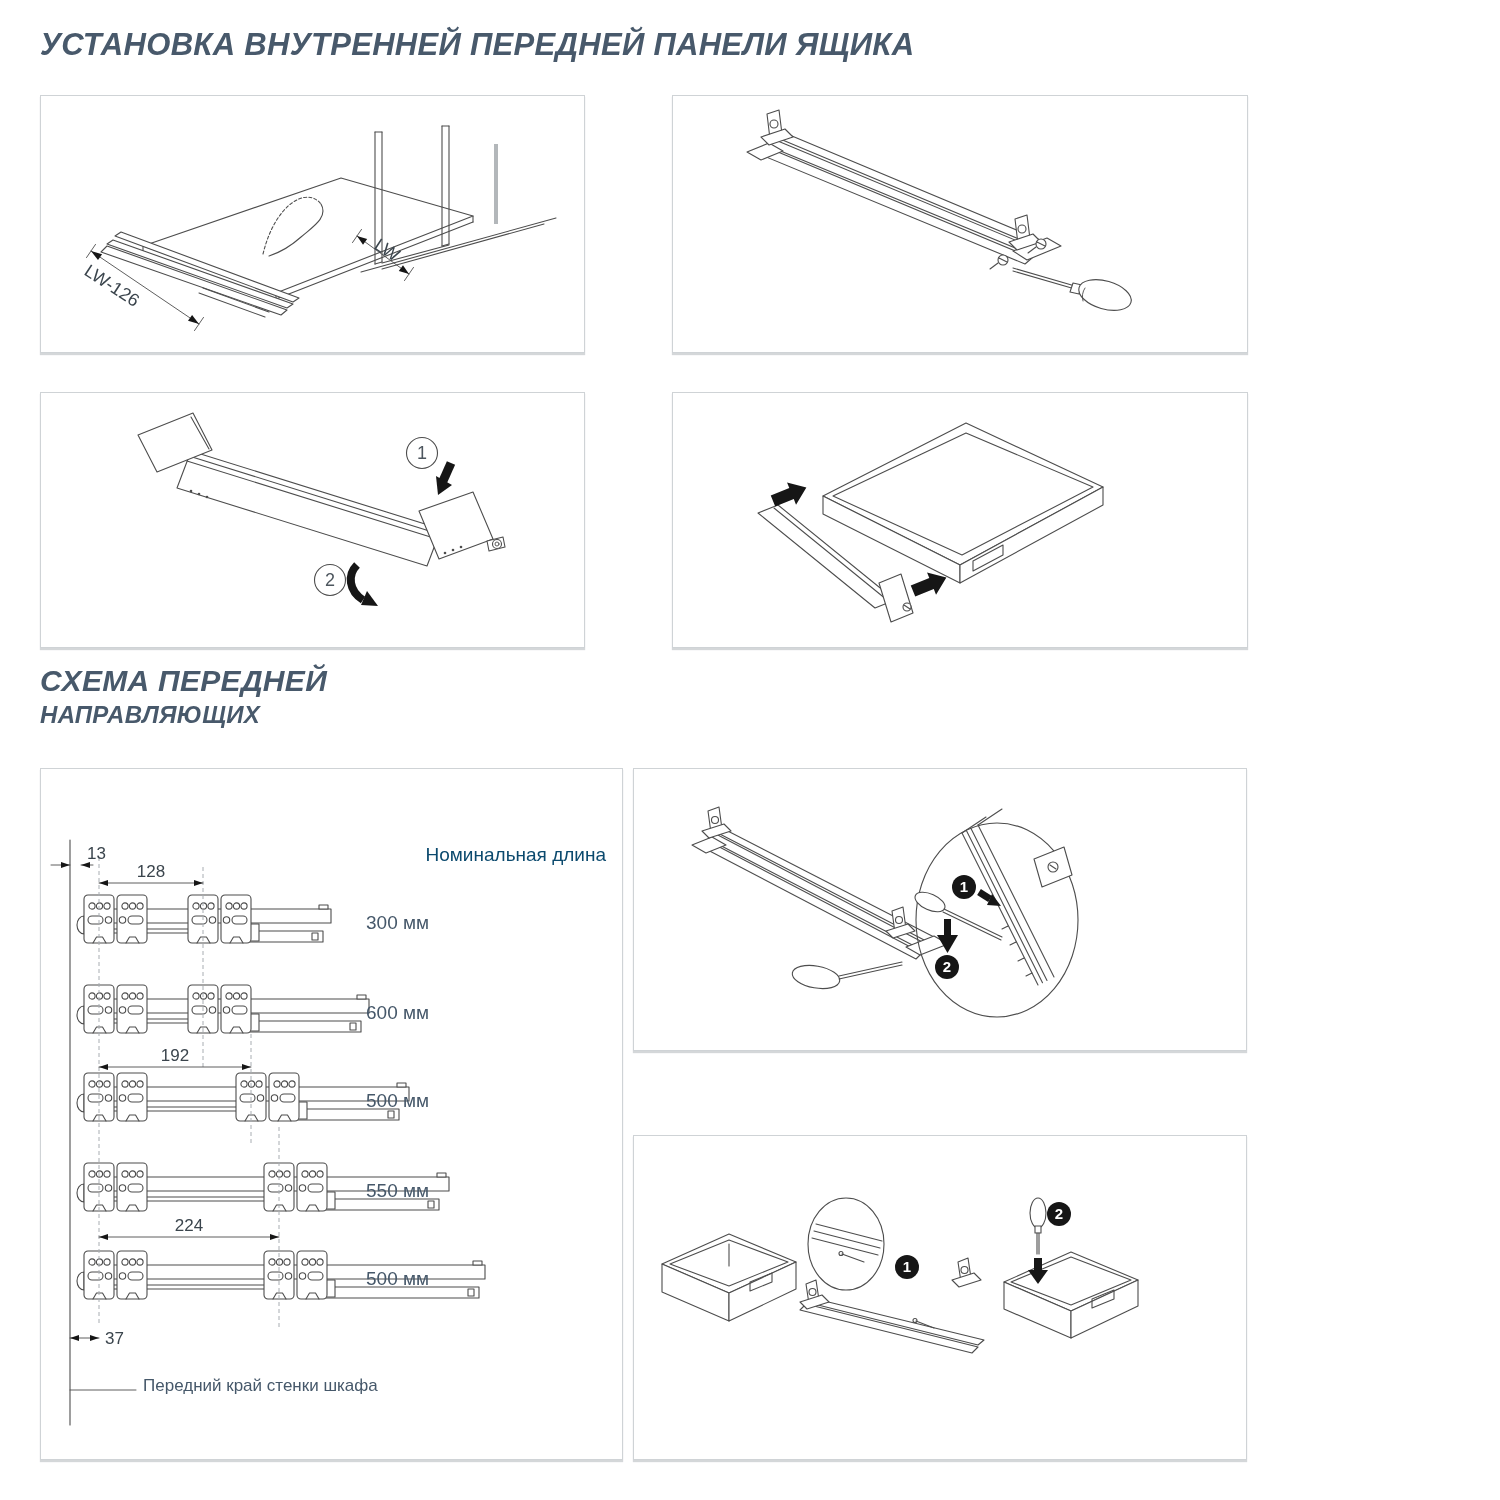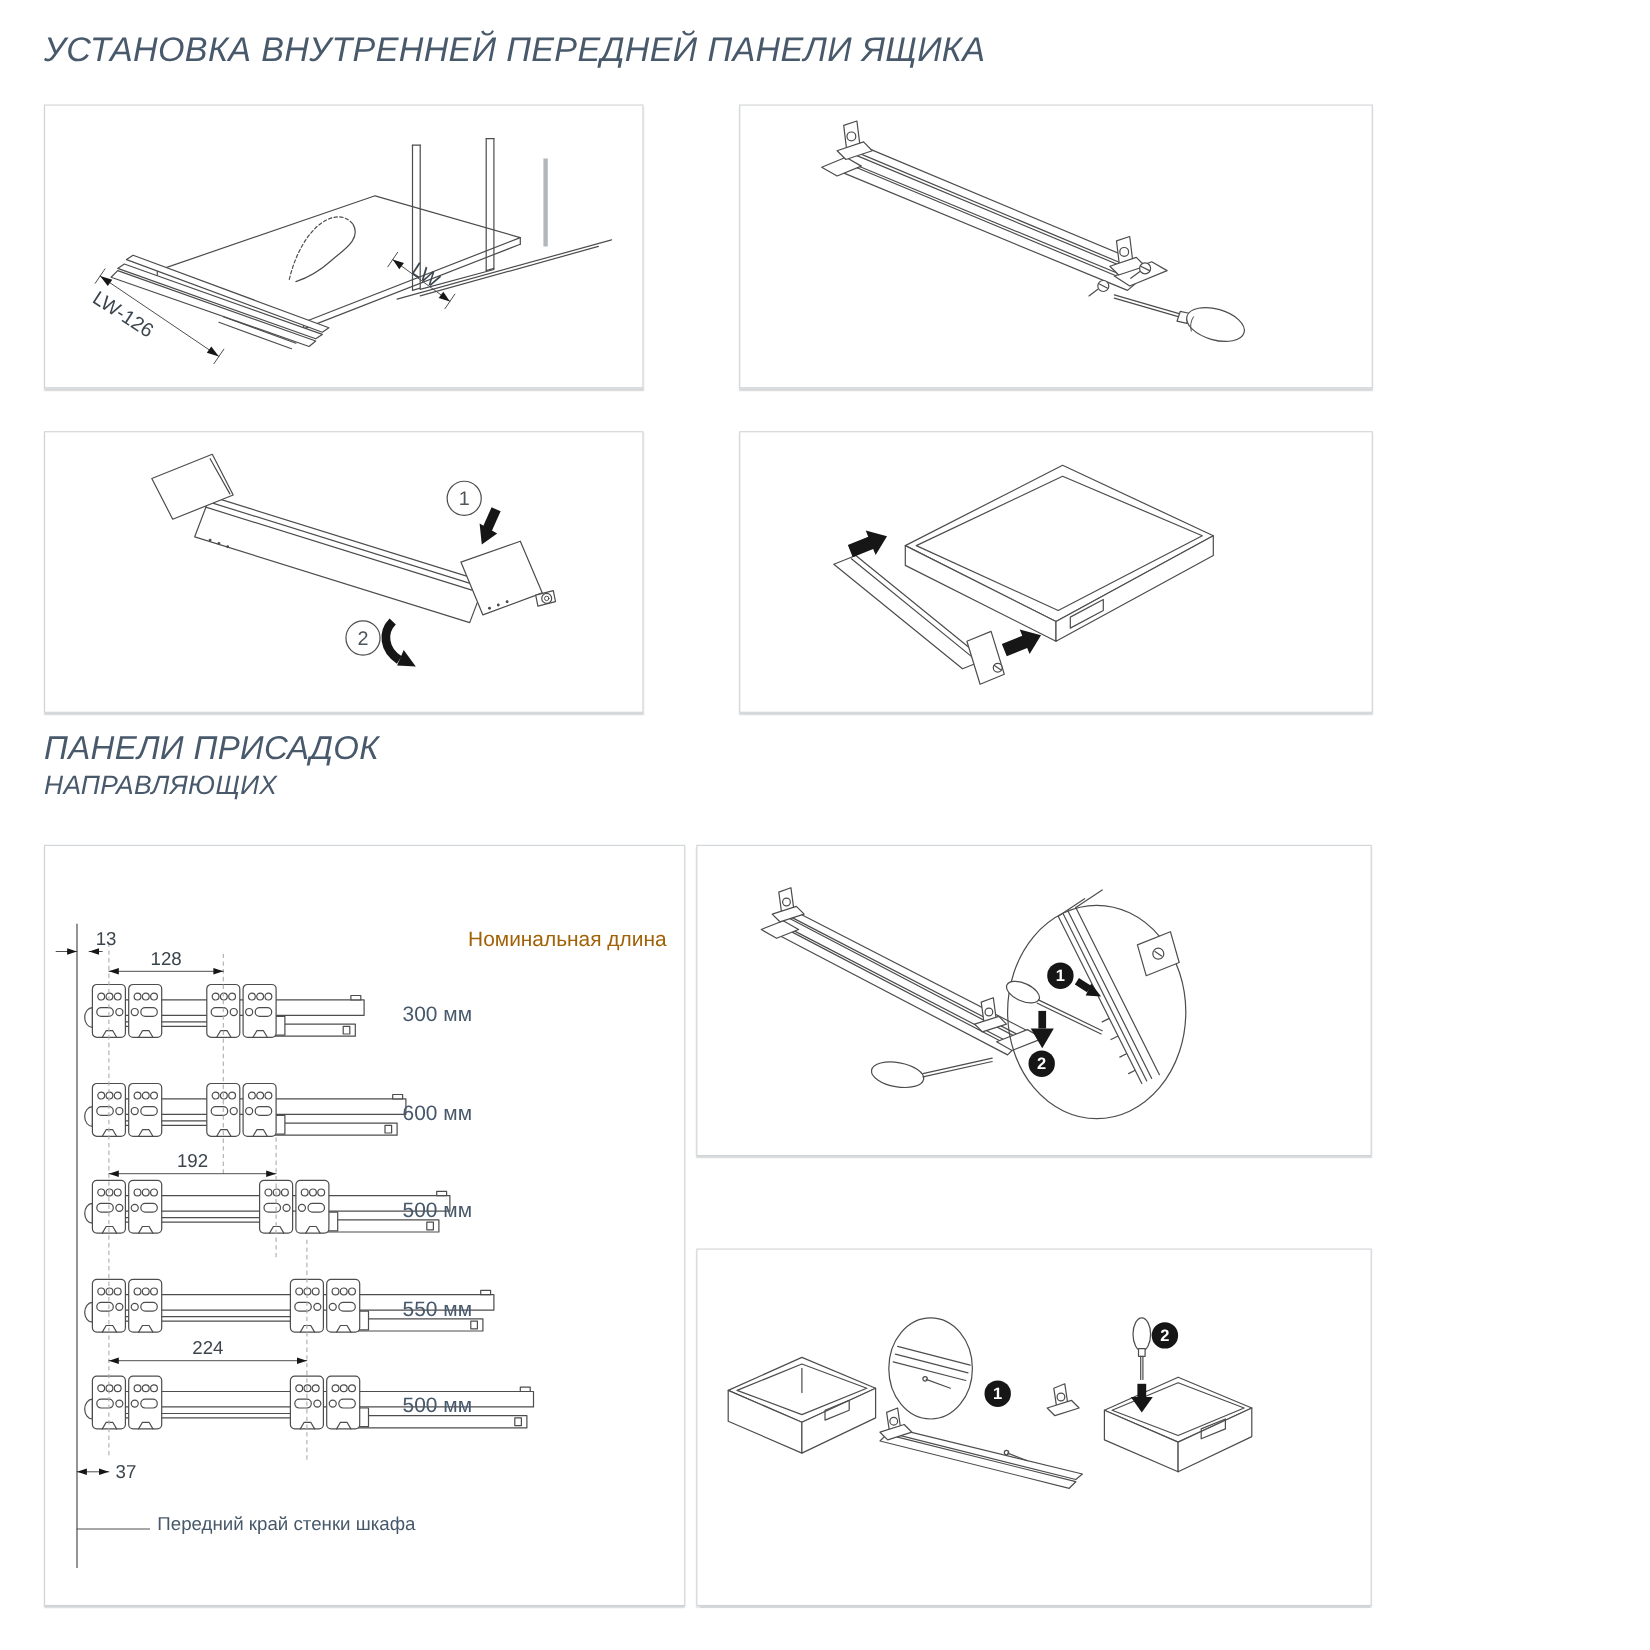--- a/index.html
+++ b/index.html
@@ -1,18 +1,18 @@
 <!DOCTYPE html>
 <html><head>
 <meta charset="utf-8">
 <style>
   html,body{margin:0;padding:0;background:#fff;}
   .page{position:relative;width:1500px;height:1500px;background:#fff;overflow:hidden;
         font-family:"Liberation Sans",sans-serif;}
-  .h{position:absolute;left:40px;font-style:italic;font-weight:normal;color:#48596b;
+  .h{position:absolute;left:40px;font-style:italic;font-weight:bold;color:#48596b;
      letter-spacing:.3px;margin:0;white-space:nowrap;}
   .h1{top:27px;font-size:31px;}
   .h2a{top:664px;font-size:30px;}
   .h2b{top:701px;font-size:24px;}
   .panel{position:absolute;background:#fff;border:1px solid #cfd3d6;box-sizing:border-box;
          box-shadow:0 2px 1px rgba(160,166,171,.45);}
   #p1{left:40px;top:95px;width:545px;height:258px;}
   #p2{left:672px;top:95px;width:576px;height:258px;}
   #p3{left:40px;top:392px;width:545px;height:256px;}
   #p4{left:672px;top:392px;width:576px;height:256px;}
@@ -27,21 +27,21 @@
   .dsh{fill:none;stroke:#a8adb2;stroke-width:1;stroke-dasharray:4 3;}
   .blk{fill:#161616;stroke:none;}
   .gray{stroke:#b3b7ba;stroke-width:4;fill:none;}
   .dot{fill:#4d4d4d;stroke:none;}
   .svgnum{font-family:"Liberation Sans",sans-serif;font-size:18px;fill:#3b454d;}
   .dimtxt{font-family:"Liberation Sans",sans-serif;font-size:17px;fill:#3b454d;}
   .stepnum{font-family:"Liberation Sans",sans-serif;font-size:18px;fill:#4d565e;text-anchor:middle;}
   .badgetxt{font-family:"Liberation Sans",sans-serif;font-size:15px;font-weight:bold;fill:#fff;text-anchor:middle;}
   
   .rowlab{position:absolute;right:16px;width:240px;text-align:left;font-size:19px;color:#46586a;}
-  .nomlab{position:absolute;right:16px;width:300px;text-align:right;font-size:19px;color:#a16207;}
+  .nomlab{position:absolute;right:16px;width:300px;text-align:right;font-size:19px;color:#0c4a6e;}
   .frontlab{position:absolute;left:102px;top:607px;font-size:17px;color:#46586a;white-space:nowrap;}
 </style>
 </head>
 <body>
 
 <div class="page">
 
   <h1 class="h h1">УСТАНОВКА ВНУТРЕННЕЙ ПЕРЕДНЕЙ ПАНЕЛИ ЯЩИКА</h1>
 
   <section class="panel" id="p1">
@@ -198,21 +198,21 @@
       </g>
       <g transform="translate(100,108) rotate(-22)">
         <polygon class="blk" points="0,-6 20,-6 20,-12 36,0 20,12 20,6 0,6"></polygon>
       </g>
       <g transform="translate(240,198) rotate(-22)">
         <polygon class="blk" points="0,-6 20,-6 20,-12 36,0 20,12 20,6 0,6"></polygon>
       </g>
     </svg>
   </section>
 
-  <h2 class="h h2a">ПАНЕЛИ ПРИСАДОК</h2>
+  <h2 class="h h2a">СХЕМА ПЕРЕДНЕЙ</h2>
   <h2 class="h h2b">НАПРАВЛЯЮЩИХ</h2>
 
   <section class="panel" id="p5">
     <svg viewBox="0 0 581 690">
       <defs>
         <g id="bp">
           <rect class="sw" x="0" y="0" width="30" height="48" rx="4"></rect>
           <rect class="sw" x="33" y="0" width="30" height="48" rx="4"></rect>
           <circle class="sw" cx="8" cy="11" r="3.1"></circle>
             <circle class="sw" cx="15.5" cy="11" r="3.1"></circle>

